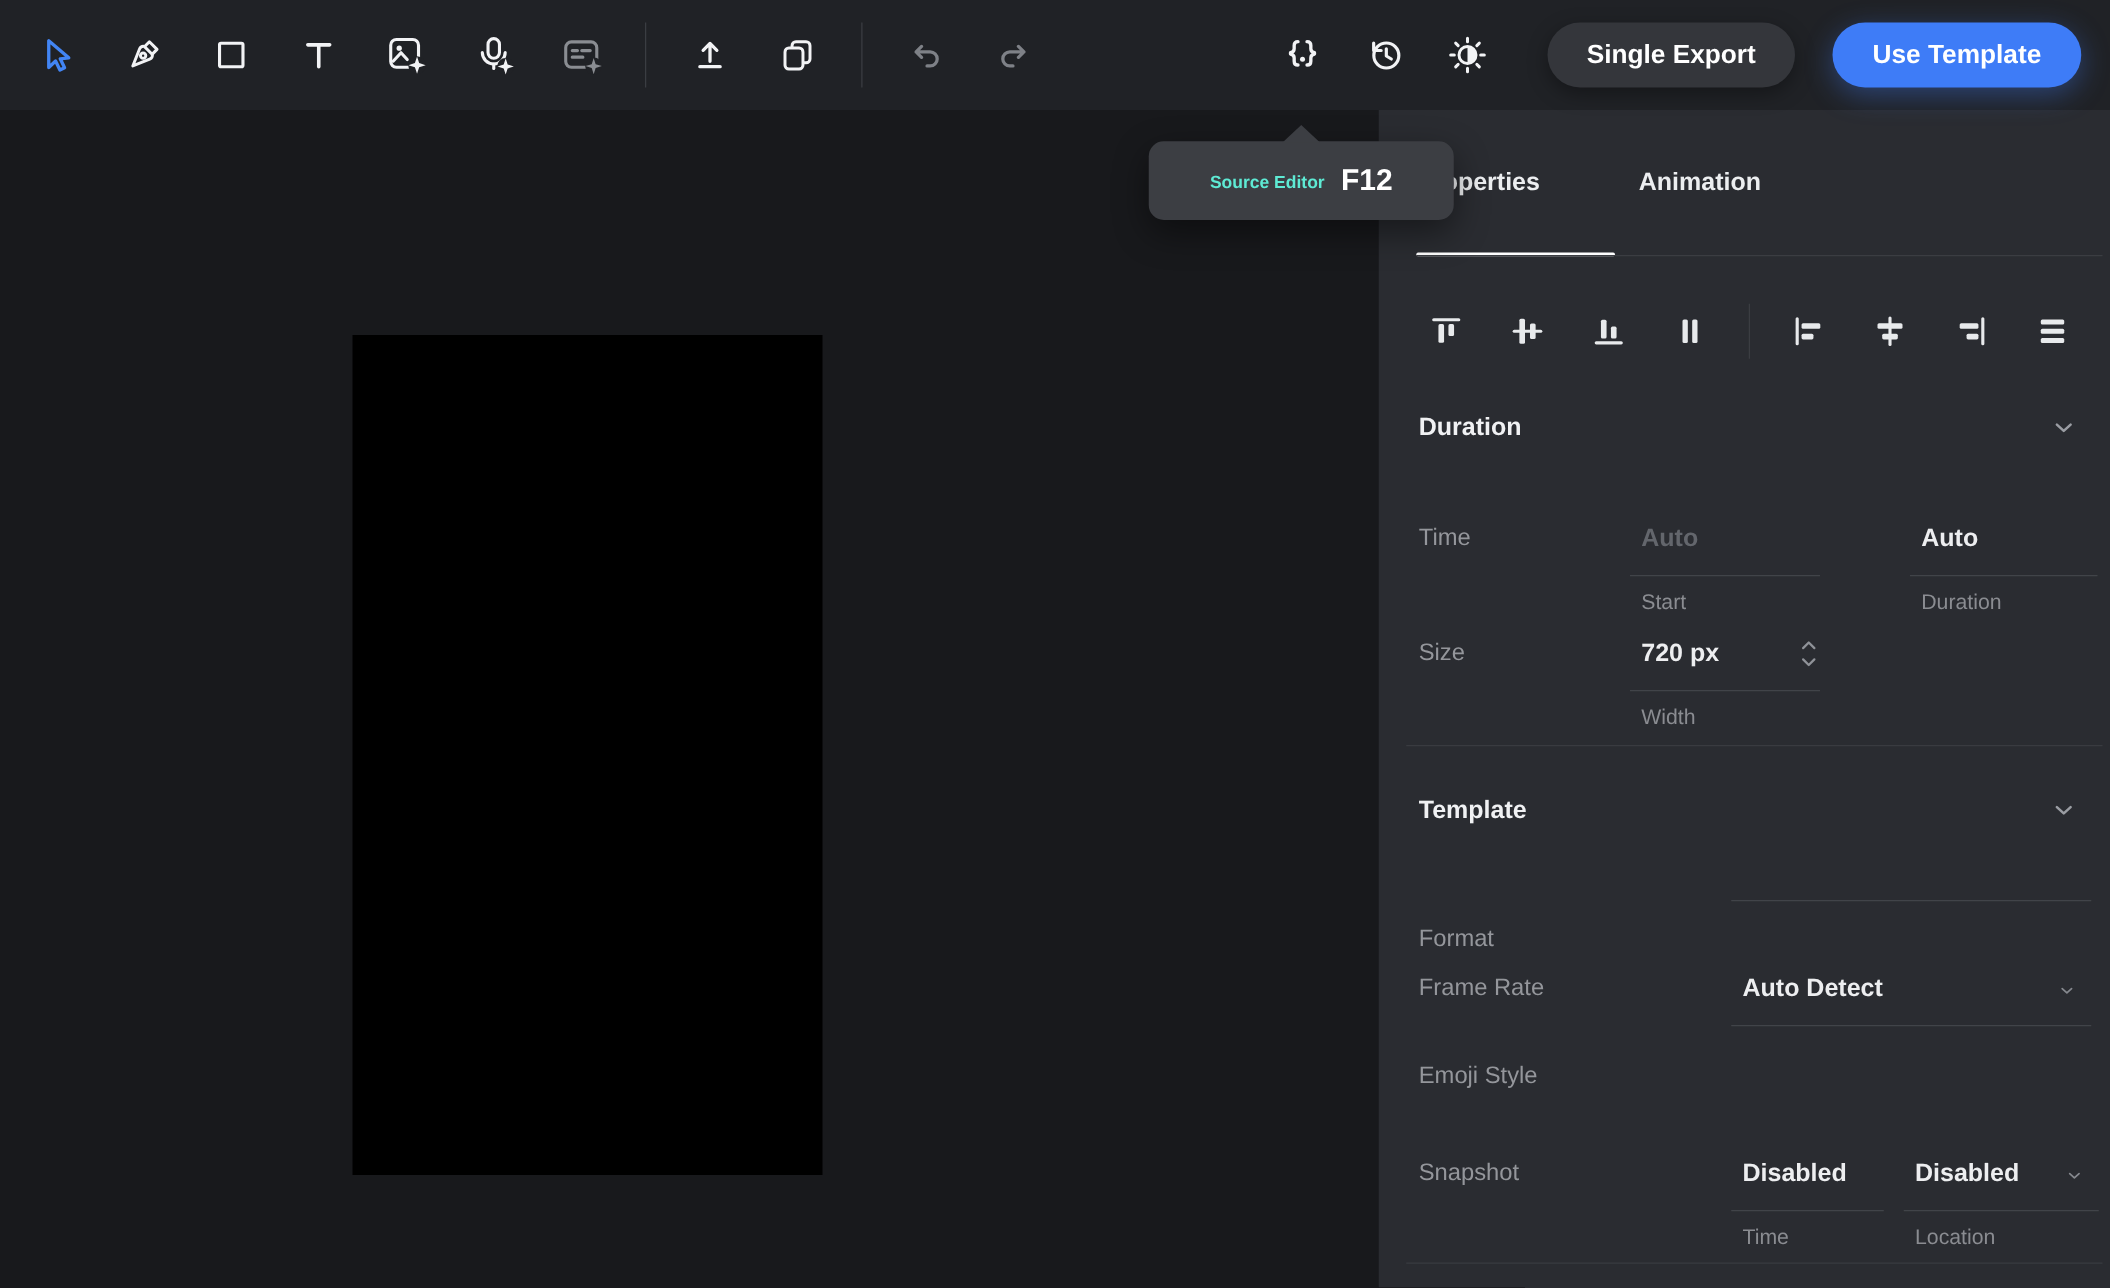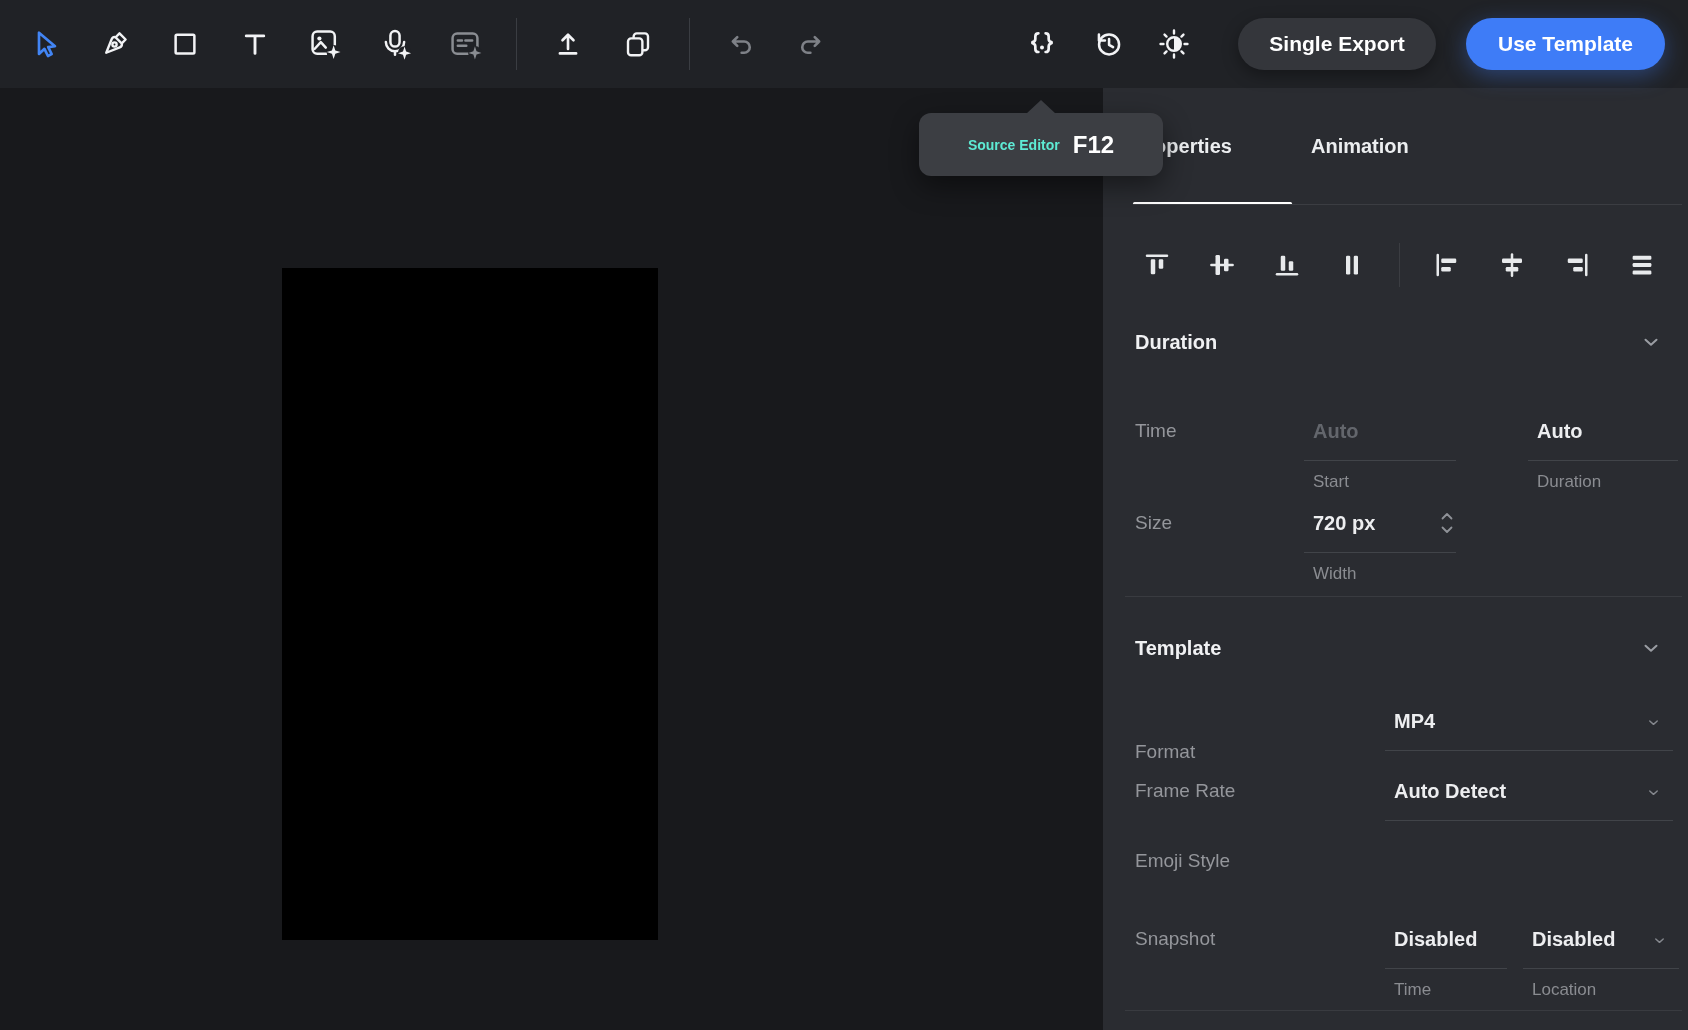--- a/index.html
+++ b/index.html
@@ -427,28 +427,20 @@
     <span class="sec-title">Template</span>
     <span>
         <svg width="22" height="22" viewBox="0 0 24 24">
           <path d="M6 9.5 L12 15 L18 9.5" fill="none" stroke="#9a9da3" stroke-width="2.2" stroke-linecap="round" stroke-linejoin="round"></path>
         </svg>
       </span>
   </div>
 
   <div class="row-label" style="top:649px;">Format</div>
   <div class="fld wide dd" style="top:618px;">
-    <div class="val">
-      <span>MP4</span>
-      <span class="ddchev">
-          <svg width="15" height="15" viewBox="0 0 24 24">
-            <path d="M6 9.5 L12 15 L18 9.5" fill="none" stroke="#85888e" stroke-width="2.2" stroke-linecap="round" stroke-linejoin="round"></path>
-          </svg>
-        </span>
-    </div>
     <div class="line"></div>
   </div>
 
   <div class="row-label" style="top:688px;">Frame Rate</div>
   <div class="fld wide dd" style="top:688px;">
     <div class="val">
       <span>Auto Detect</span>
       <span class="ddchev">
           <svg width="15" height="15" viewBox="0 0 24 24">
             <path d="M6 9.5 L12 15 L18 9.5" fill="none" stroke="#85888e" stroke-width="2.2" stroke-linecap="round" stroke-linejoin="round"></path>

